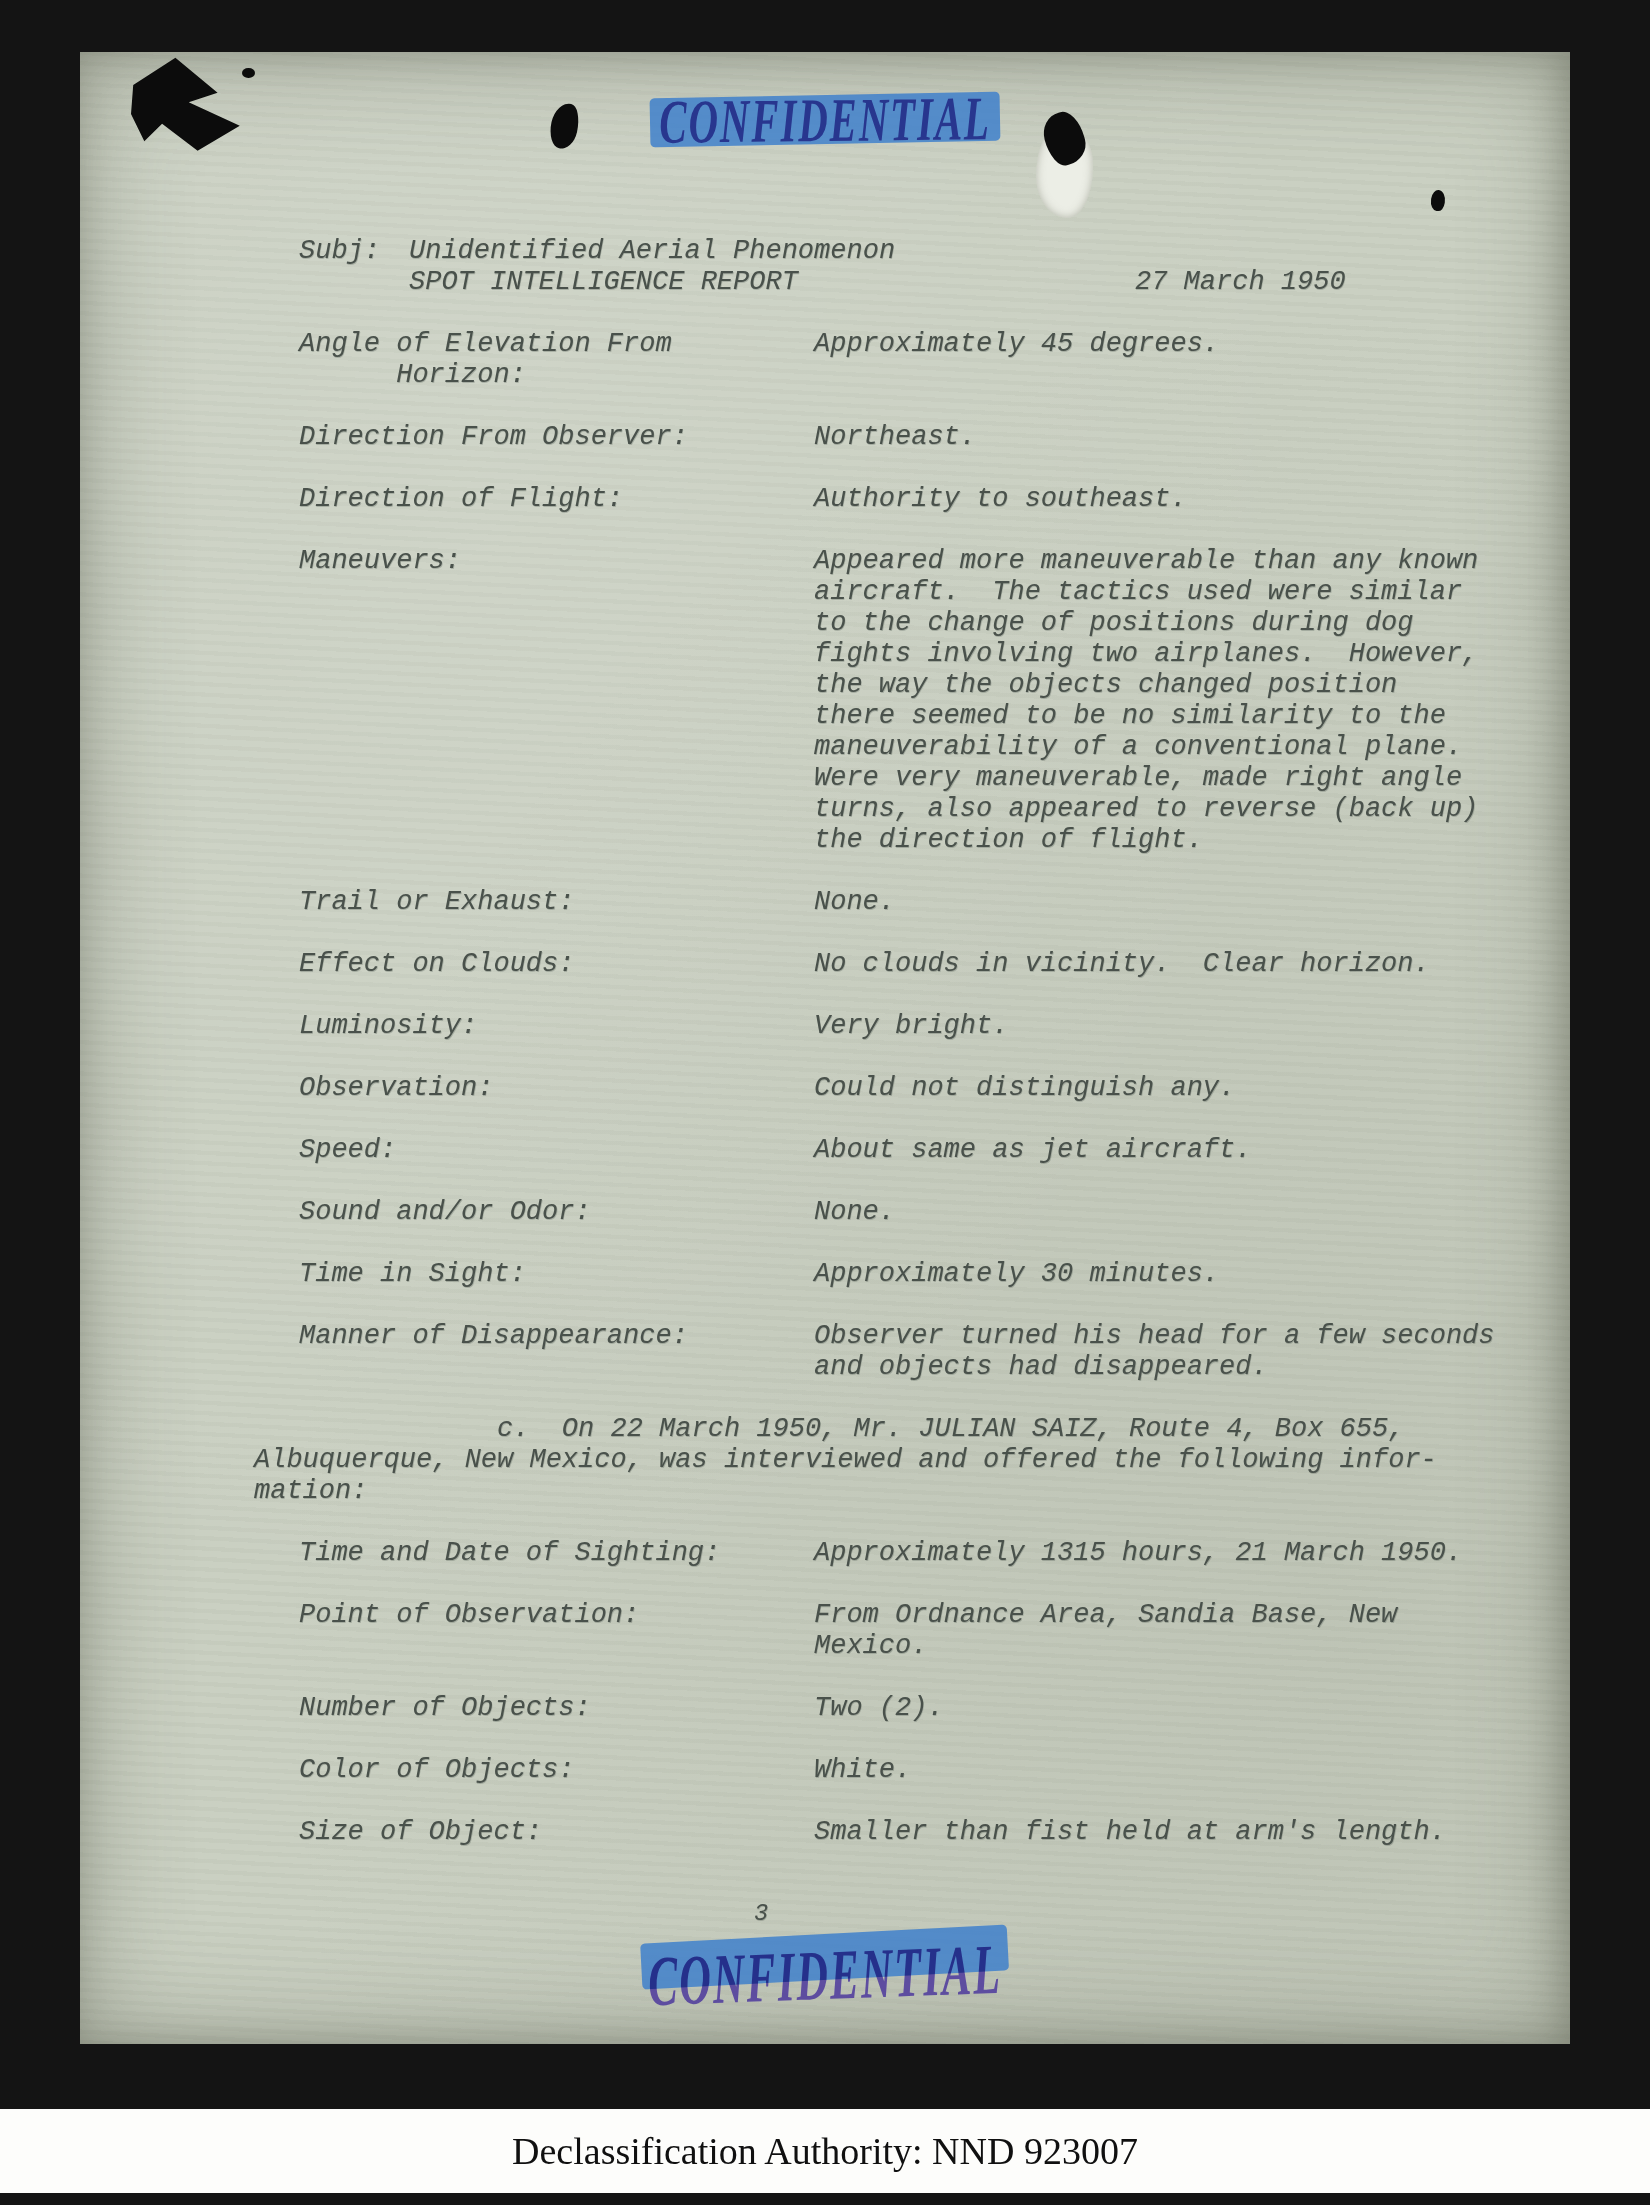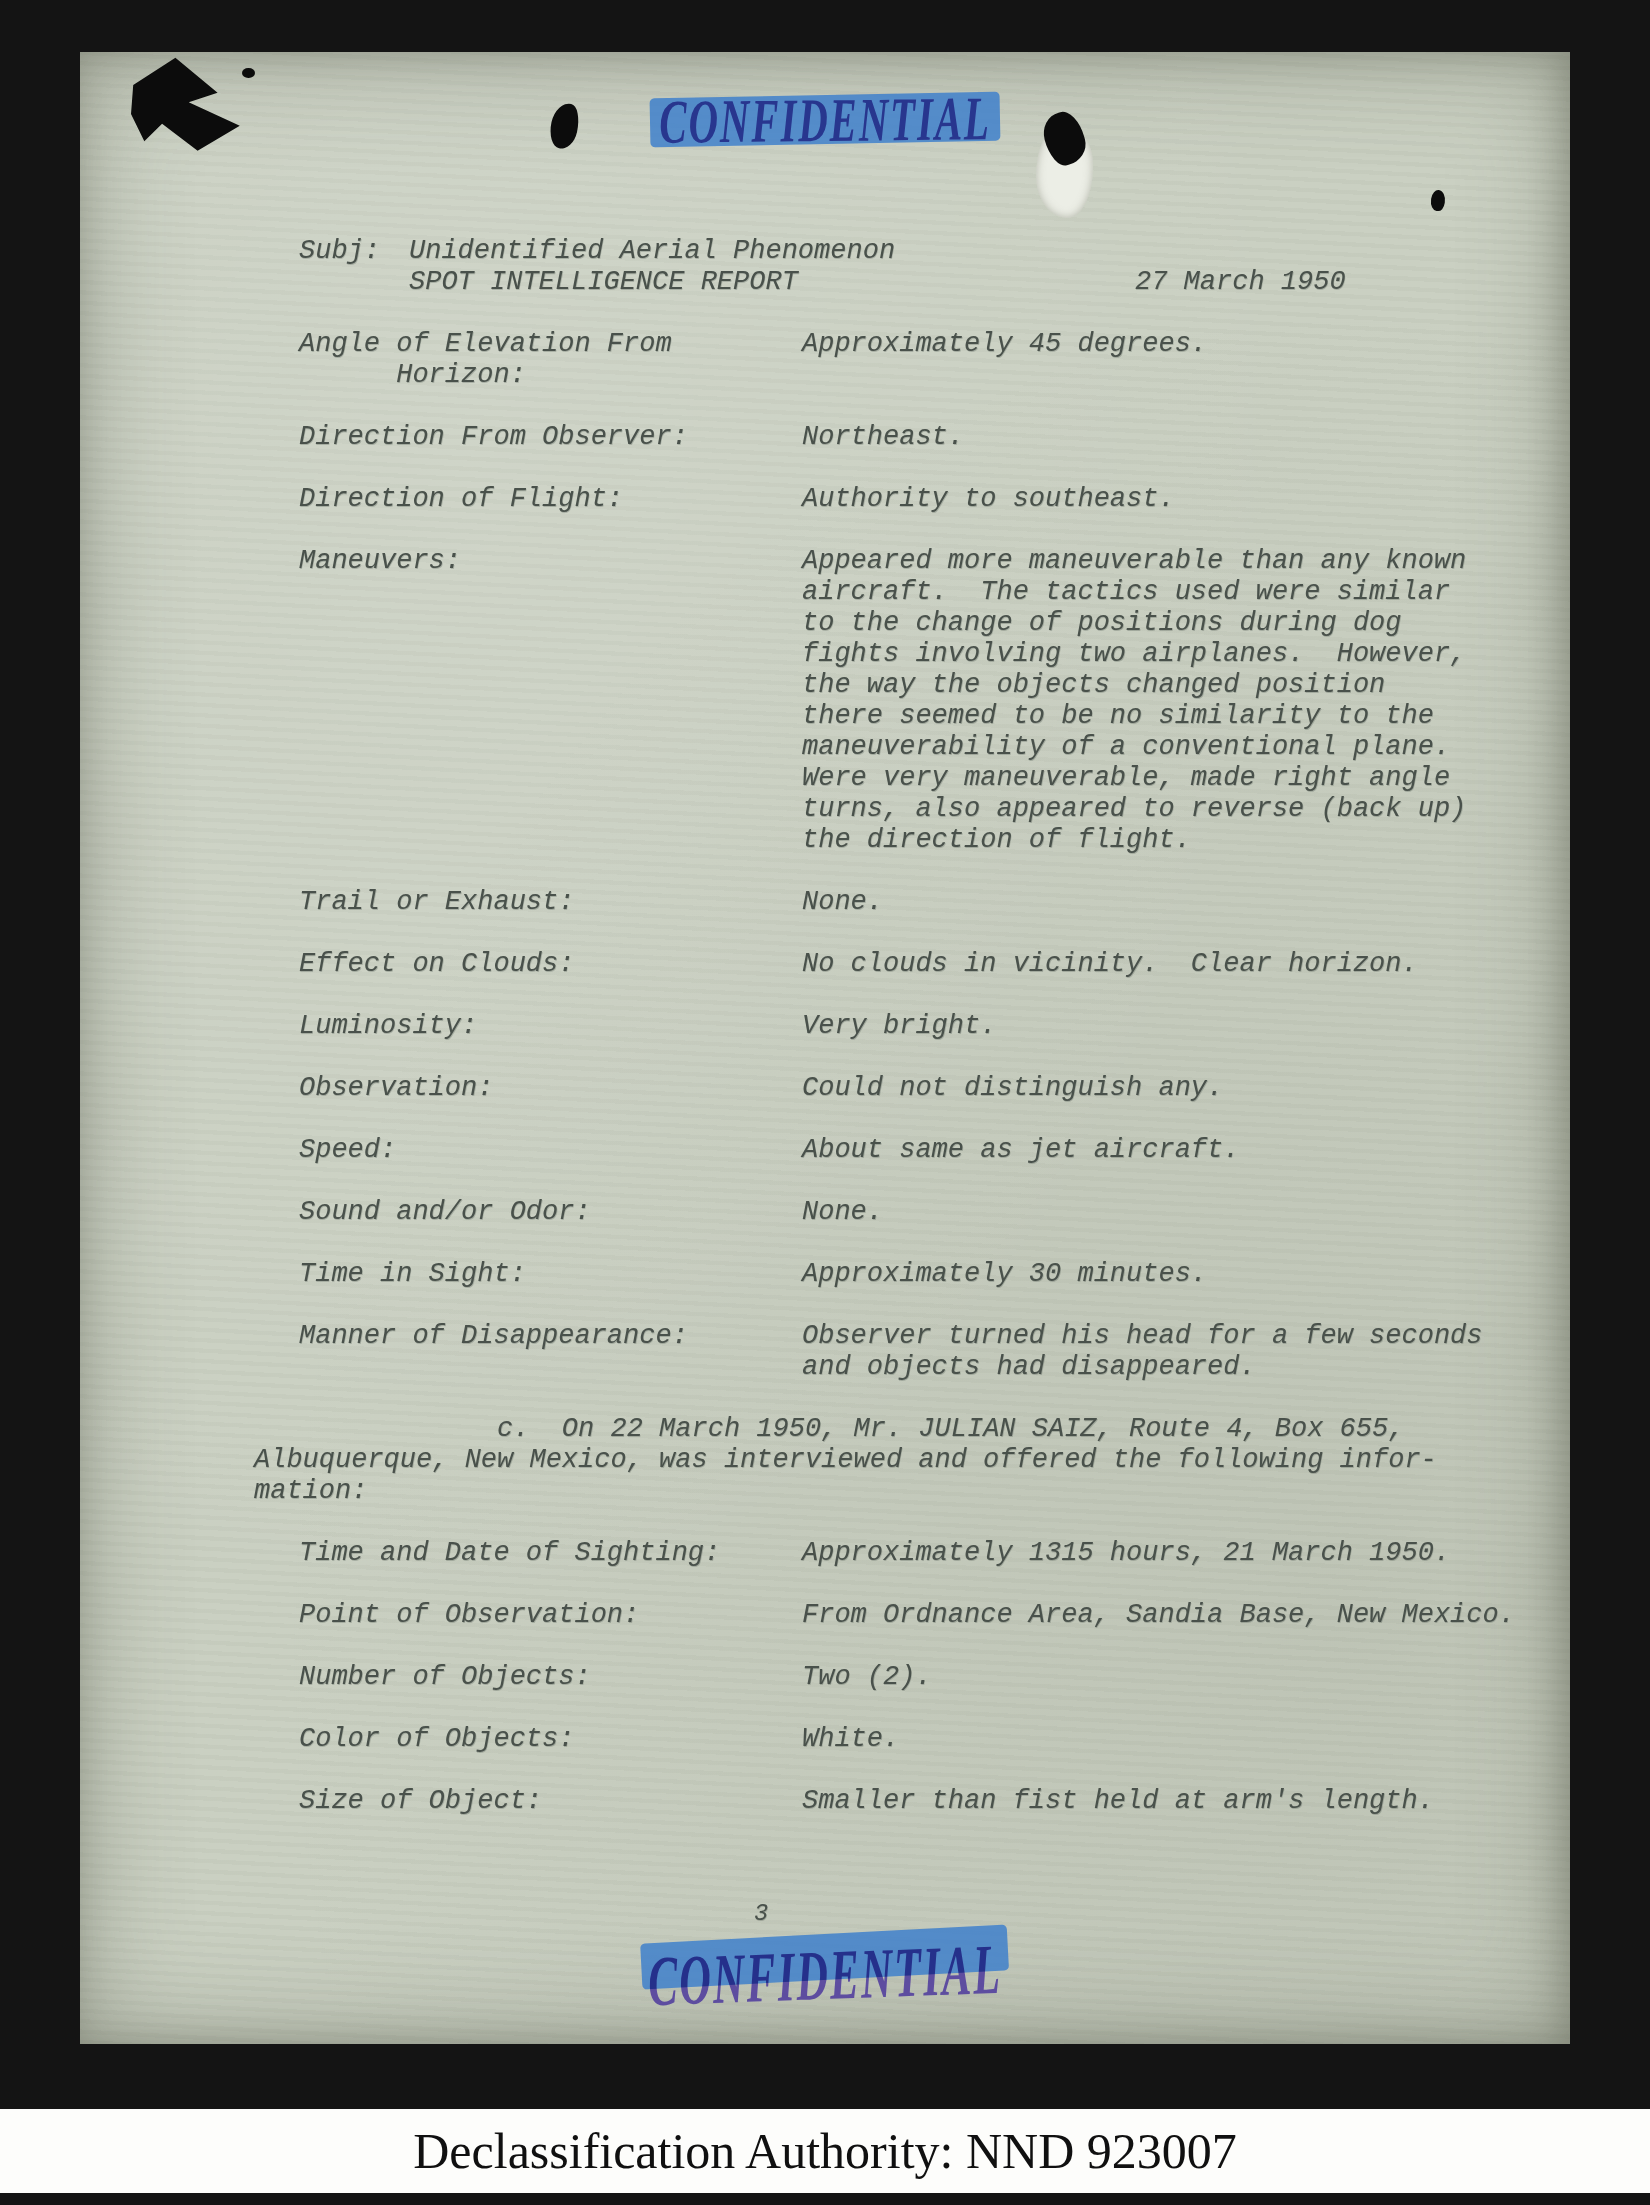--- a/index.html
+++ b/index.html
@@ -32,20 +32,21 @@
     text-shadow: 0.6px 0.7px 0 rgba(73,81,75,0.28);
   }
   .subj {
     display: grid; grid-template-columns: 110px 1fr;
     margin-bottom: 31px; position: relative;
   }
   .subj .date { position: absolute; left: 836px; top: 31px; }
   .field-row {
     display: grid; grid-template-columns: 503px 1fr;
     margin-bottom: 31px;
+    gap: 12px;
   }
   .field-label, .field-value { white-space: pre-wrap; }
   .paragraph {
     white-space: pre-wrap;
     margin: 0 0 31px -45px;
     width: 1265px;
   }
 
   
   .stamp {
@@ -91,21 +92,21 @@
   .m-blob2 { left: 965px; top: 60px; width: 39px; height: 53px;
     border-radius: 55% 45% 60% 40% / 45% 60% 40% 60%; transform: rotate(-15deg); }
   .m-speck { left: 1351px; top: 138px; width: 14px; height: 21px;
     border-radius: 50% 60% 45% 55%; transform: rotate(8deg); }
 
   
   .footer {
     position: absolute; left: 0; top: 2109px; width: 100%; height: 84px;
     background: #fdfdfb;
     display: flex; align-items: center; justify-content: center;
-    font-family: "Liberation Serif", serif; font-size: 50px; color: #101010;
+    font-family: "Liberation Serif", serif; font-size: 38px; color: #101010;
   }
 </style>
 </head>
 <body>
 
 <div class="paper">
 
   <div class="mark m-tear"></div>
   <div class="mark m-dot1"></div>
   <div class="mark m-blob1"></div>

